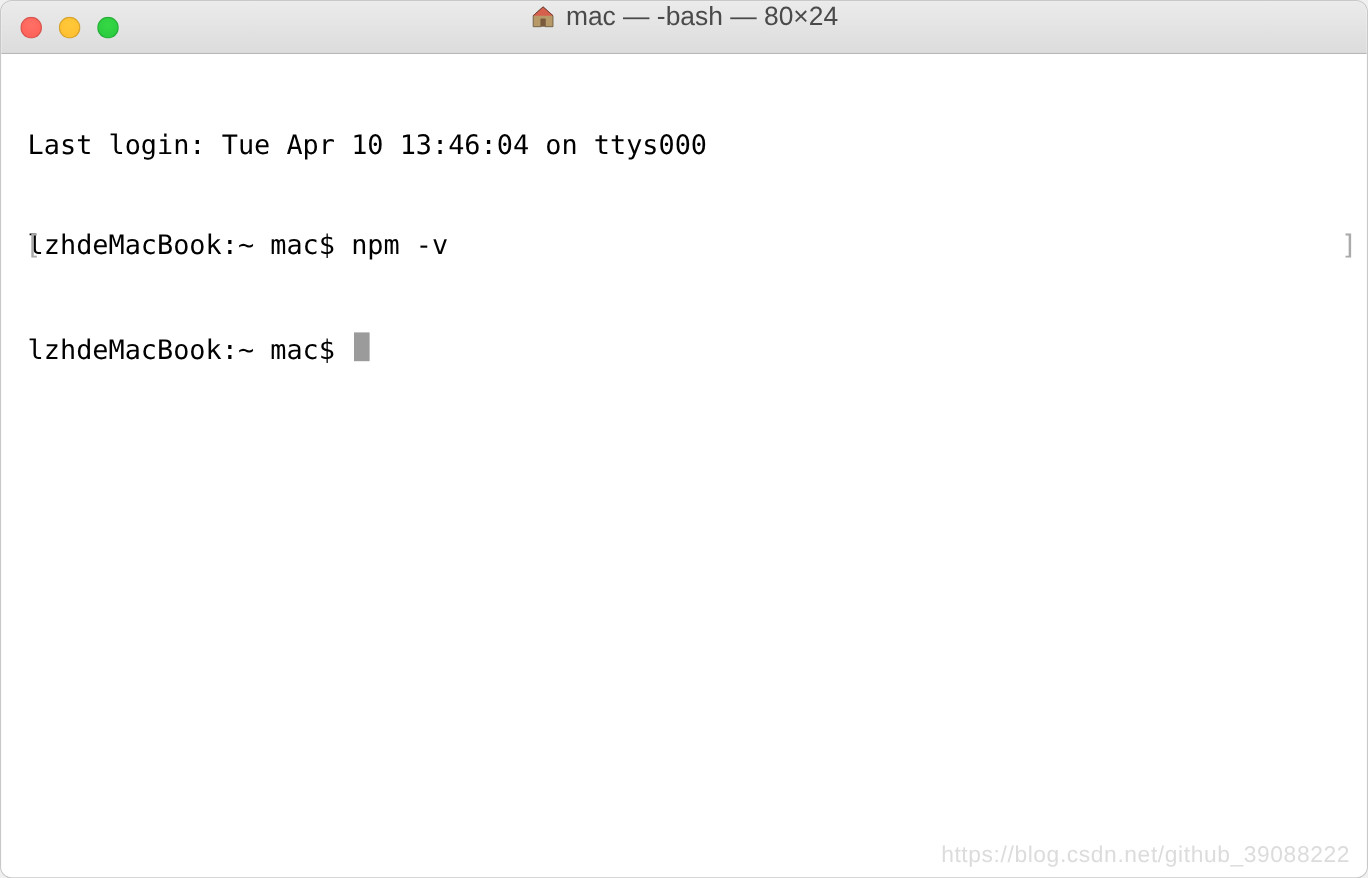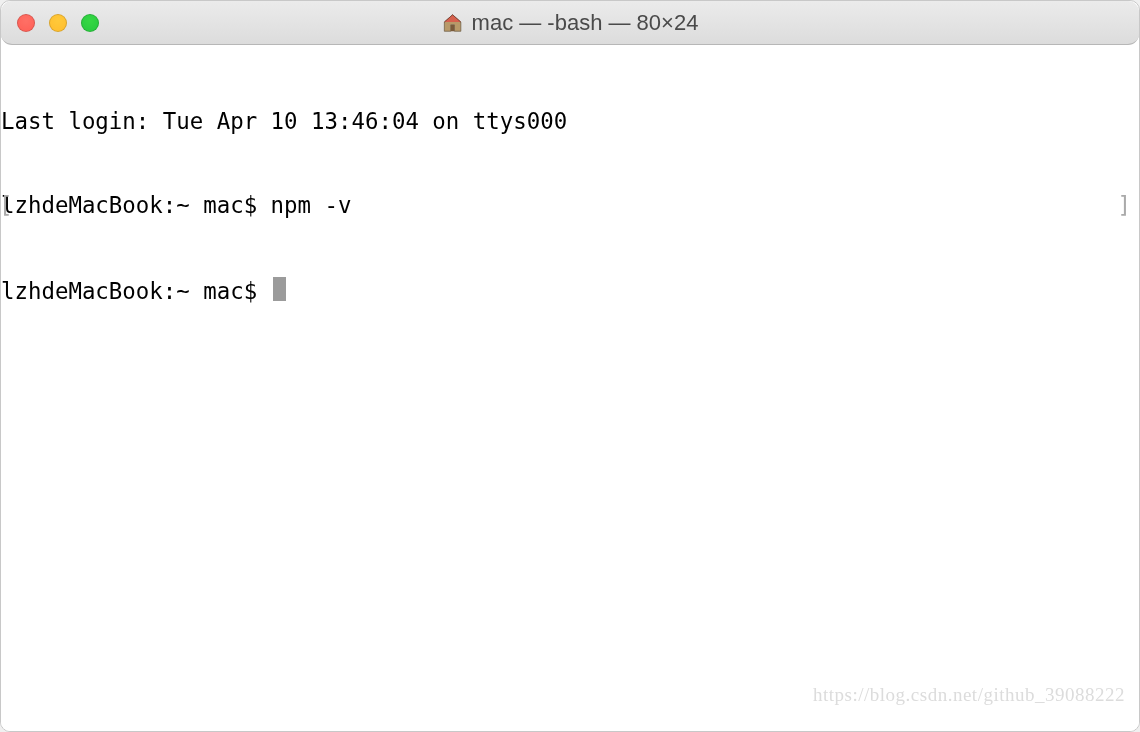--- a/index.html
+++ b/index.html
@@ -23,23 +23,21 @@
       overflow: hidden;
       display: flex;
       flex-direction: column;
       position: relative;
     }
     .titlebar {
       height: 44px;
       background: linear-gradient(to bottom, #ebebeb 0%, #dcdcdc 100%);
       border-bottom: 1px solid #b7b7b7;
       display: flex;
-      align-items: center;
       position: relative;
-      border-radius: 11px;
     }
     .traffic-lights {
       display: flex;
       align-items: center;
       gap: 14px;
       padding-left: 16px;
     }
     .traffic-light {
       width: 18px;
       height: 18px;
@@ -64,21 +62,21 @@
       gap: 8px;
       color: #4a4a4a;
       font-size: 22px;
     }
     .home-icon svg {
       display: block;
     }
     .terminal-body {
       flex: 1;
       background: #ffffff;
-      padding: 6px 0;
+      padding: 6px 22px;
       font-family: "Menlo", "Monaco", "Consolas", monospace;
       font-size: 22.4px;
       line-height: 1.25;
       color: #000000;
       white-space: pre;
       position: relative;
     }
     .term-line {
       display: flex;
       align-items: baseline;
@@ -99,24 +97,24 @@
       width: 13.5px;
       height: 24px;
       background: #9b9b9b;
       vertical-align: text-bottom;
       margin-left: 2px;
       position: relative;
       top: 2px;
     }
     .watermark {
       position: absolute;
-      bottom: 24px;
+      bottom: 6px;
       right: 14px;
       color: #dcdcdc;
-      font-family: Liberation Serif, serif;
+      font-family: Liberation Sans, sans-serif;
       font-size: 19px;
       letter-spacing: 0.5px;
     }
   </style>
 </head>
 <body>
 
 <div class="window">
   <div class="titlebar">
     <div class="traffic-lights">

